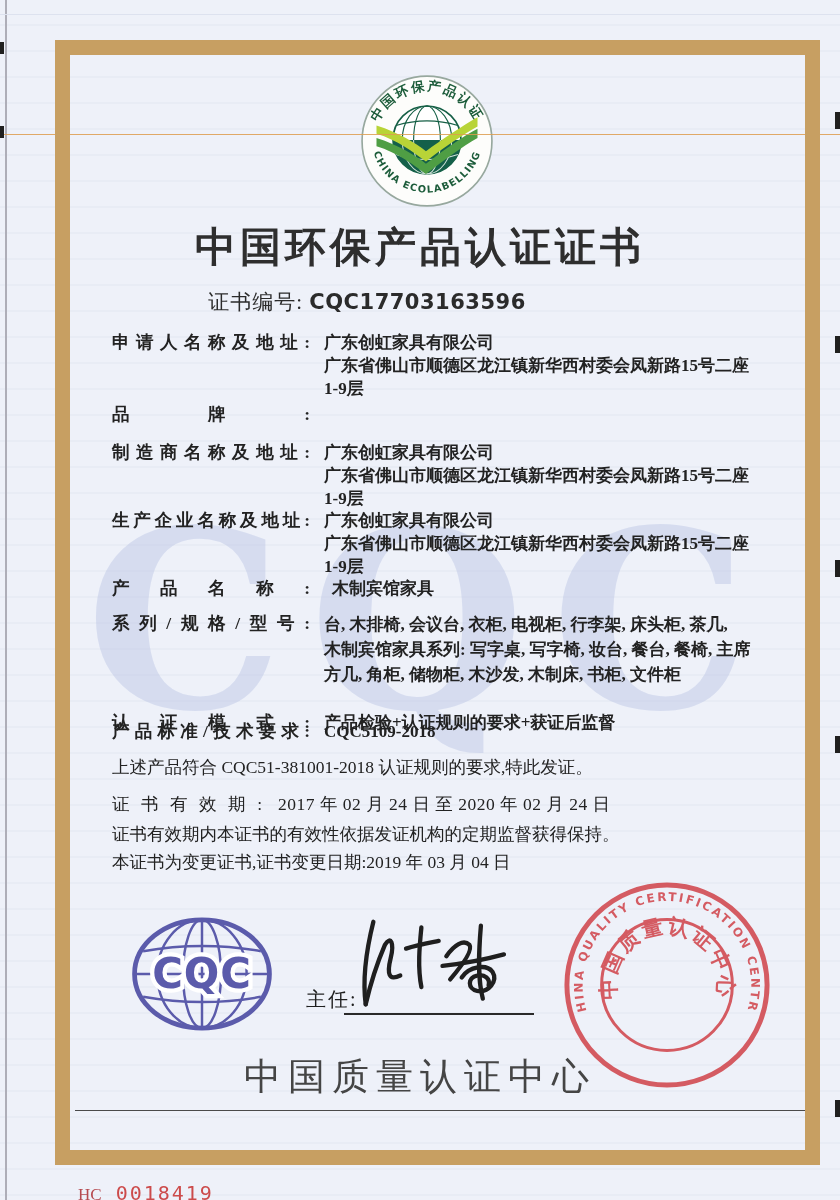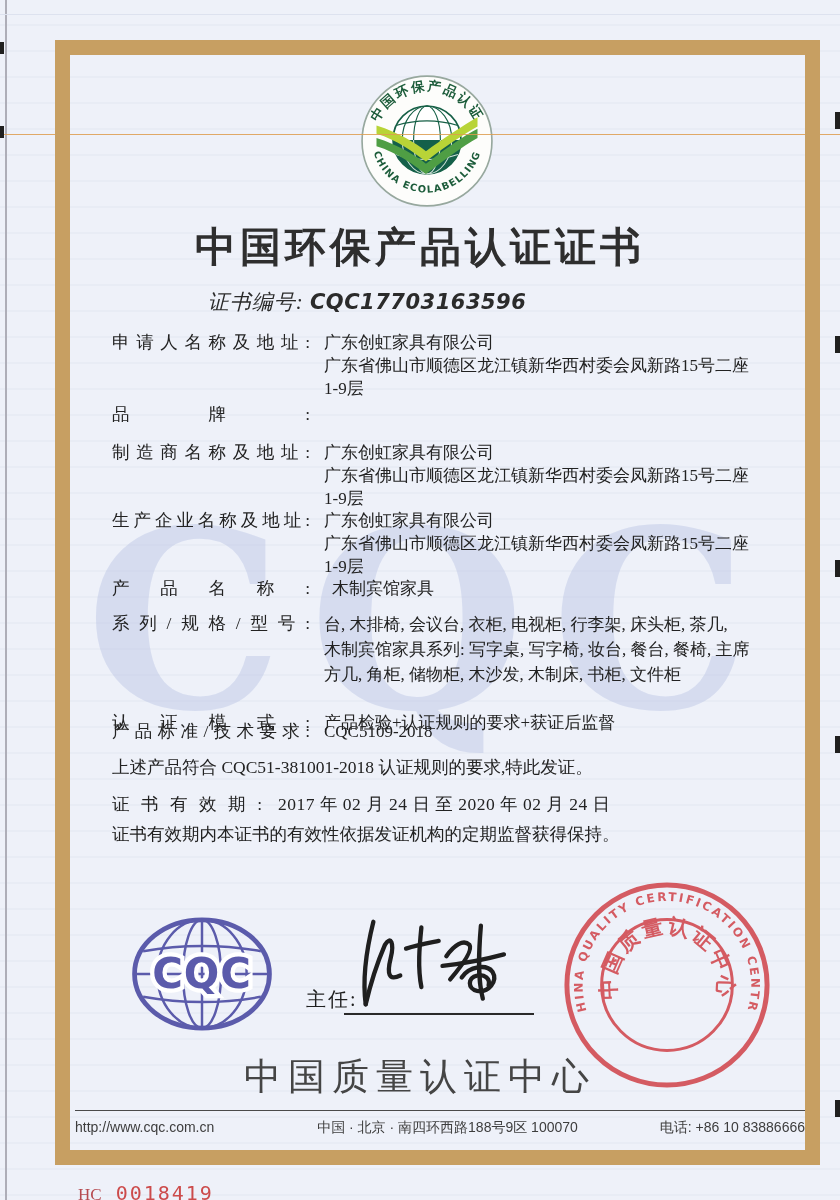--- a/index.html
+++ b/index.html
@@ -33,25 +33,25 @@
   
   .eco-logo{position:absolute;left:360px;top:74px;width:134px;height:134px;}
   
   .title{
     position:absolute;left:0;top:220px;width:840px;text-align:center;
     font-size:41px;font-weight:bold;letter-spacing:4px;color:#2e2e2e;
     font-family:"Liberation Serif","DejaVu Serif",serif;
   }
   .certno{
     position:absolute;left:0;top:288px;width:734px;text-align:center;
-    font-size:21px;color:#2b2b2b;letter-spacing:1px;font-style:italic;
+    font-size:21px;color:#2b2b2b;letter-spacing:1px;
   }
   .certno .num{font-family:"DejaVu Sans","Liberation Sans",sans-serif;font-weight:bold;letter-spacing:0.5px;}
   
-  .field-row{position:absolute;left:112px;width:672px;display:flex;align-items:flex-start;}
+  .field-row{position:absolute;left:112px;width:672px;display:flex;align-items:flex-start;font-weight:bold;}
   .f-label{
     flex:none;width:198px;font-size:17.5px;line-height:23px;color:#222;
     text-align:justify;text-align-last:justify;
   }
   .f-value{margin-left:14px;width:455px;font-size:17px;line-height:23px;color:#222;}
   .f-value .vline{min-height:23px;}
   .lh25 .f-value .vline{line-height:25px;}
   .r0{top:331px;} .r1{top:403px;} .r2{top:441px;} .r3{top:509px;}
   .r4{top:577px;gap:8px;} .r5{top:612px;} .r6{top:711px;} .r7{top:720px;}
   .plain-line{position:absolute;left:112px;width:680px;font-size:17.5px;color:#222;}
@@ -195,20 +195,21 @@
       </div>
     </div>
 
     <div class="plain-line statement">上述产品符合 CQC51-381001-2018 认证规则的要求,特此发证。</div>
 
     <div class="validity">
       <div class="v-label">证书有效期:</div>
       <div class="v-value">2017 年 02 月 24 日   至   2020 年 02 月 24 日</div>
     </div>
     <div class="plain-line maintenance">证书有效期内本证书的有效性依据发证机构的定期监督获得保持。</div>
+    <div class="plain-line change-note">本证书为变更证书,证书变更日期:2019 年 03 月 04 日</div>
 
     <svg class="cqc-logo" viewBox="0 0 160 130">
       <g stroke="#5b5bab" fill="none">
         <ellipse cx="80" cy="65" rx="71" ry="57" stroke-width="5"></ellipse>
         <ellipse cx="80" cy="65" rx="47" ry="57" stroke-width="2.6"></ellipse>
         <ellipse cx="80" cy="65" rx="20" ry="57" stroke-width="2.6"></ellipse>
         <path d="M80,8 L80,122" stroke-width="2.6"></path>
         <path d="M18,41 Q80,30 142,41" stroke-width="2.6"></path>
         <path d="M9,65 L151,65" stroke-width="2.6"></path>
         <path d="M18,89 Q80,100 142,89" stroke-width="2.6"></path>
@@ -242,24 +243,19 @@
         <textPath href="#st-en" startOffset="50%" text-anchor="middle">CHINA QUALITY CERTIFICATION CENTRE</textPath>
       </text>
       <text font-family="DejaVu Sans, sans-serif" font-size="21" font-weight="bold" letter-spacing="3" fill="#d24b52">
         <textPath href="#st-cn" startOffset="50%" text-anchor="middle">中国质量认证中心</textPath>
       </text>
     </svg>
 
     <div class="org-name">中国质量认证中心</div>
 
     <div class="footer-line"></div>
-    <div class="footer">
-      <div class="f-url">http://www.cqc.com.cn</div>
-      <div class="f-addr">中国 · 北京 · 南四环西路188号9区  100070</div>
-      <div class="f-phone">电话: +86 10 83886666</div>
-    </div>
 
     <div class="serial">
       <span class="pfx">HC</span>
       <span class="no">0018419</span>
     </div>
   </div>
 </div>
 
 </body></html>

